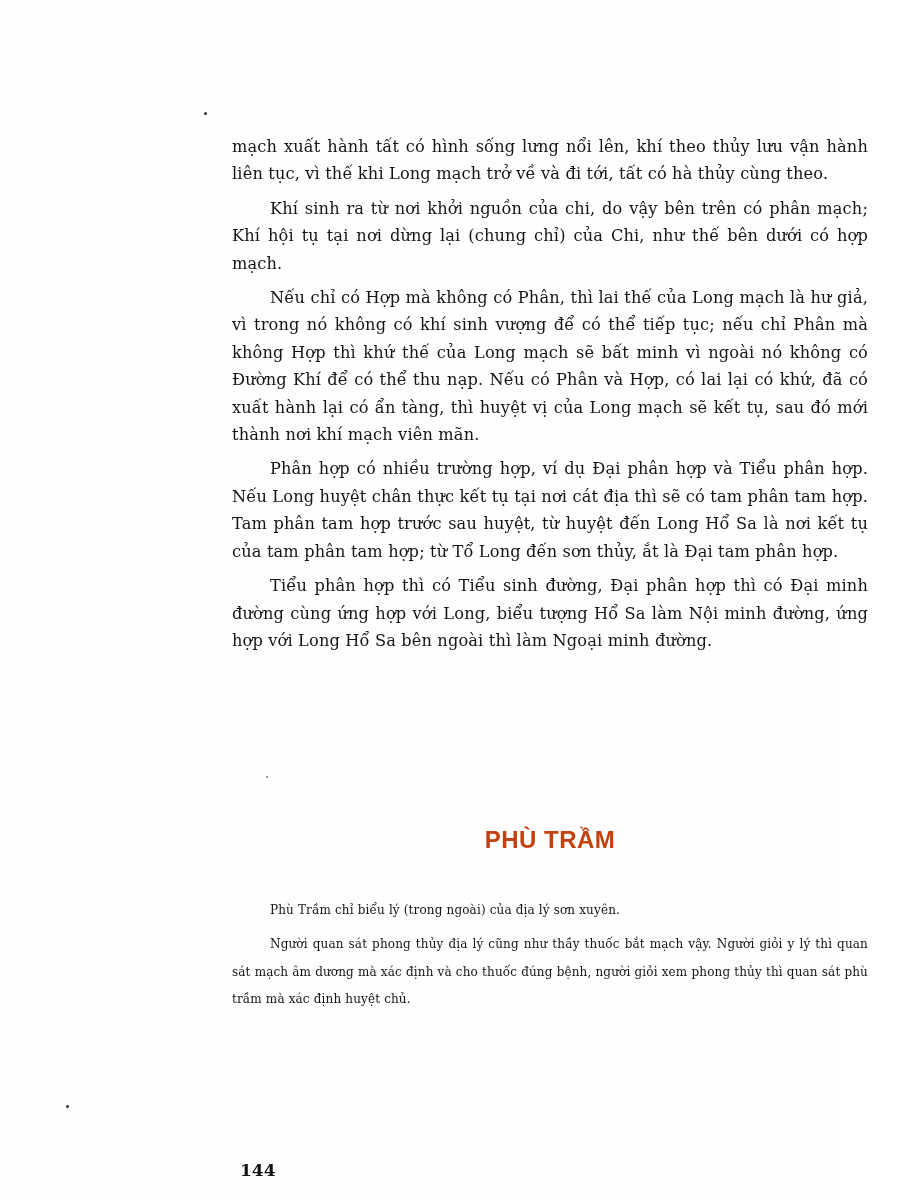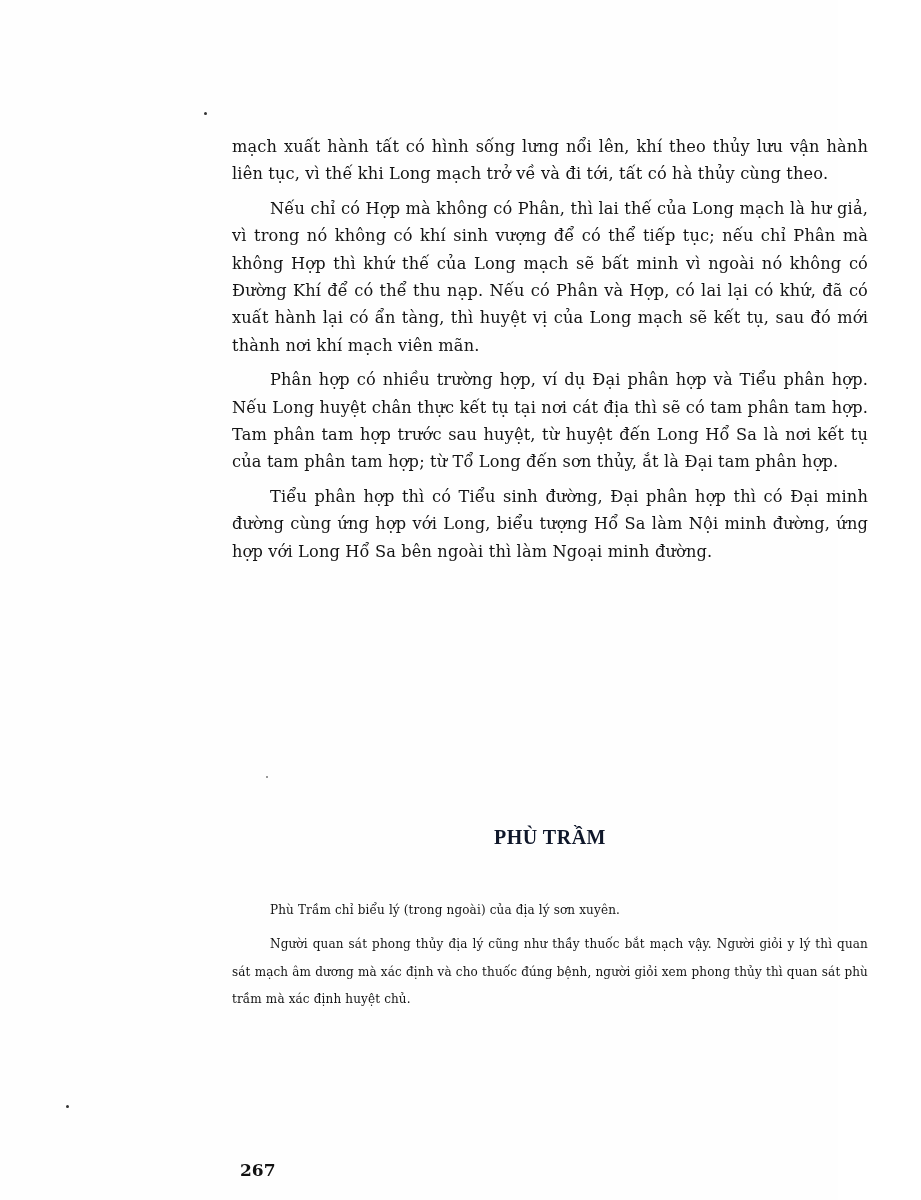--- a/index.html
+++ b/index.html
@@ -18,25 +18,25 @@
       letter-spacing: 0.15px;
     }
     .content p { margin: 0 0 7px 0; text-indent: 38px; }
     .content p.first { text-indent: 0; }
     .heading {
       position: absolute;
       left: 232px;
       width: 636px;
       top: 826px;
       text-align: center;
-      font-family: Liberation Serif, serif;
+      font-family: Liberation Sans, sans-serif;
       font-weight: bold;
-      font-size: 20px;
+      font-size: 24px;
       letter-spacing: 0.5px;
-      color: #0f172a;
+      color: #c2410c;
     }
     .section2 {
       position: absolute;
       left: 232px;
       top: 897px;
       width: 636px;
       font-family: "DejaVu Serif", "Liberation Serif", serif;
       font-size: 12px;
       line-height: 27.4px;
       text-align: justify;
@@ -57,26 +57,27 @@
 <body>
 
 <div class="page">
 
   <span class="speck" style="left:204px; top:112px;"></span>
   <span class="speck" style="left:66px; top:1105px;"></span>
   <span class="speck" style="left:266px; top:776px; width:2px; height:2px; background:#777;"></span>
 
   <div class="content">
     <p class="first">mạch xuất hành tất có hình sống lưng nổi lên, khí theo thủy lưu vận hành liên tục, vì thế khi Long mạch trở về và đi tới, tất có hà thủy cùng theo.</p>
+    <p>Khí sinh ra từ nơi khởi nguồn của chi, do vậy bên trên có phân mạch; Khí hội tụ tại nơi dừng lại (chung chỉ) của Chi, như thế bên dưới có hợp mạch.</p>
     <p>Nếu chỉ có Hợp mà không có Phân, thì lai thế của Long mạch là hư giả, vì trong nó không có khí sinh vượng để có thể tiếp tục; nếu chỉ Phân mà không Hợp thì khứ thế của Long mạch sẽ bất minh vì ngoài nó không có Đường Khí để có thể thu nạp. Nếu có Phân và Hợp, có lai lại có khứ, đã có xuất hành lại có ẩn tàng, thì huyệt vị của Long mạch sẽ kết tụ, sau đó mới thành nơi khí mạch viên mãn.</p>
     <p>Phân hợp có nhiều trường hợp, ví dụ Đại phân hợp và Tiểu phân hợp. Nếu Long huyệt chân thực kết tụ tại nơi cát địa thì sẽ có tam phân tam hợp. Tam phân tam hợp trước sau huyệt, từ huyệt đến Long Hổ Sa là nơi kết tụ của tam phân tam hợp; từ Tổ Long đến sơn thủy, ắt là Đại tam phân hợp.</p>
     <p>Tiểu phân hợp thì có Tiểu sinh đường, Đại phân hợp thì có Đại minh đường cùng ứng hợp với Long, biểu tượng Hổ Sa làm Nội minh đường, ứng hợp với Long Hổ Sa bên ngoài thì làm Ngoại minh đường.</p>
   </div>
 
   <div class="heading">PHÙ TRẦM</div>
 
   <div class="section2">
     <p>Phù Trầm chỉ biểu lý (trong ngoài) của địa lý sơn xuyên.</p>
     <p>Người quan sát phong thủy địa lý cũng như thầy thuốc bắt mạch vậy. Người giỏi y lý thì quan sát mạch âm dương mà xác định và cho thuốc đúng bệnh, người giỏi xem phong thủy thì quan sát phù trầm mà xác định huyệt chủ.</p>
   </div>
 
-  <div class="page-number">267</div>
+  <div class="page-number">144</div>
 </div>
 
 </body></html>

